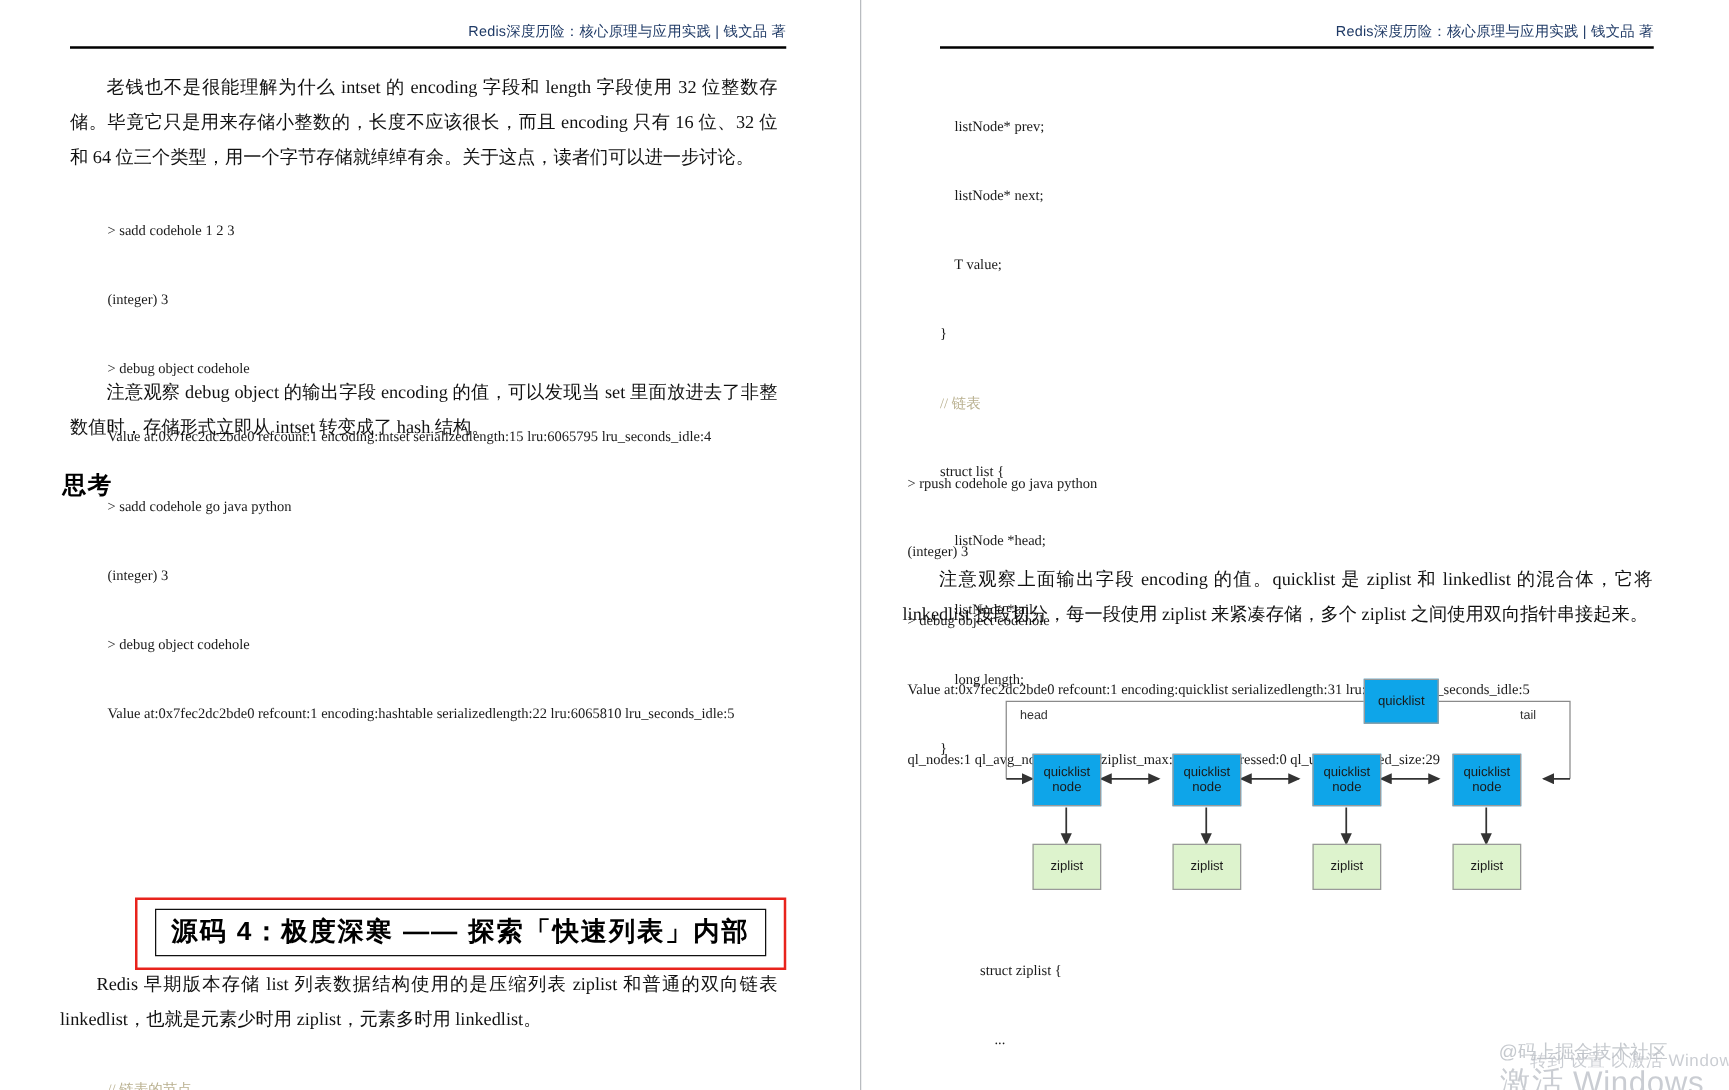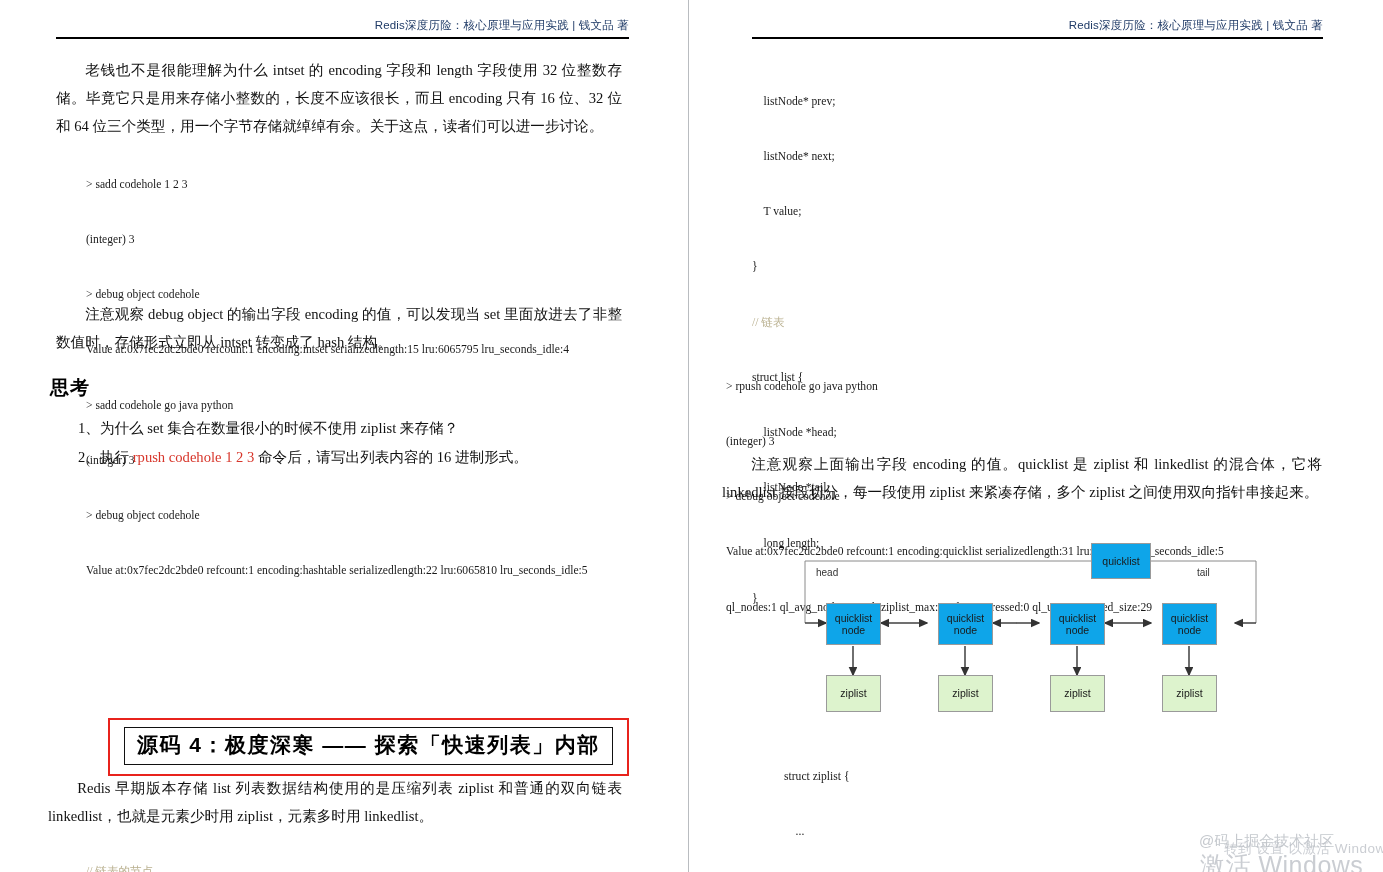--- a/index.html
+++ b/index.html
@@ -174,24 +174,20 @@
       <div class="code-line">&gt; sadd codehole go java python</div>
       <div class="code-line">(integer) 3</div>
       <div class="code-line">&gt; debug object codehole</div>
       <div class="code-line">Value at:0x7fec2dc2bde0 refcount:1 encoding:hashtable serializedlength:22 lru:6065810 lru_seconds_idle:5</div>
     </div>
 
     <div class="abs para indent" style="left:56px; width:566px; top:300px;">注意观察 debug object 的输出字段 encoding 的值，可以发现当 set 里面放进去了非整数值时，存储形式立即从 intset 转变成了 hash 结构。</div>
 
     <h2 class="abs sec-h" style="left:50px; top:375px;">思考</h2>
 
-    <div class="abs qlist" style="left:78px; width:545px; top:414px;">
-      <div><span>1、为什么 set 集合在数量很小的时候不使用 ziplist 来存储？</span></div>
-      <div><span>2、执行 </span><span class="redtext">rpush codehole 1 2 3</span><span> 命令后，请写出列表内容的 16 进制形式。</span></div>
-    </div>
 
     <div class="abs" style="left:108px; top:718px;">
       <div class="redbox">
         <div class="inner">源码 4：极度深寒 —— 探索「快速列表」内部</div>
       </div>
     </div>
 
     <div class="abs para indent" style="left:48px; width:574px; top:774px;">Redis 早期版本存储 list 列表数据结构使用的是压缩列表 ziplist 和普通的双向链表 linkedlist，也就是元素少时用 ziplist，元素多时用 linkedlist。</div>
 
     <div class="abs code-block" style="left:86px; top:826px;">
@@ -262,21 +258,21 @@
         <path d="M185,111 L185,140" stroke="#333" stroke-width="1.4" fill="none" marker-end="url(#ah)"></path>
         <path d="M297,111 L297,140" stroke="#333" stroke-width="1.4" fill="none" marker-end="url(#ah)"></path>
         <path d="M409,111 L409,140" stroke="#333" stroke-width="1.4" fill="none" marker-end="url(#ah)"></path>
       </svg>
 
       <div class="dg-box dg-orange" style="left:311px; top:8px; width:60px; height:36px;">
         <span>quicklist</span>
       </div>
 
       <div class="dg-label" style="left:36px; top:32px;">head</div>
-      <div class="dg-label" style="left:417px; top:32px;">tail</div>
+      <div class="dg-label" style="left:436px; top:32px;">tail</div>
 
       <div class="dg-box dg-orange" style="left:46px; top:68px; width:55px; height:42px; flex-direction:column;">
         <span>quicklist</span>
         <span>node</span>
       </div>
       <div class="dg-box dg-orange" style="left:158px; top:68px; width:55px; height:42px; flex-direction:column;">
         <span>quicklist</span>
         <span>node</span>
       </div>
       <div class="dg-box dg-orange" style="left:270px; top:68px; width:55px; height:42px; flex-direction:column;">

